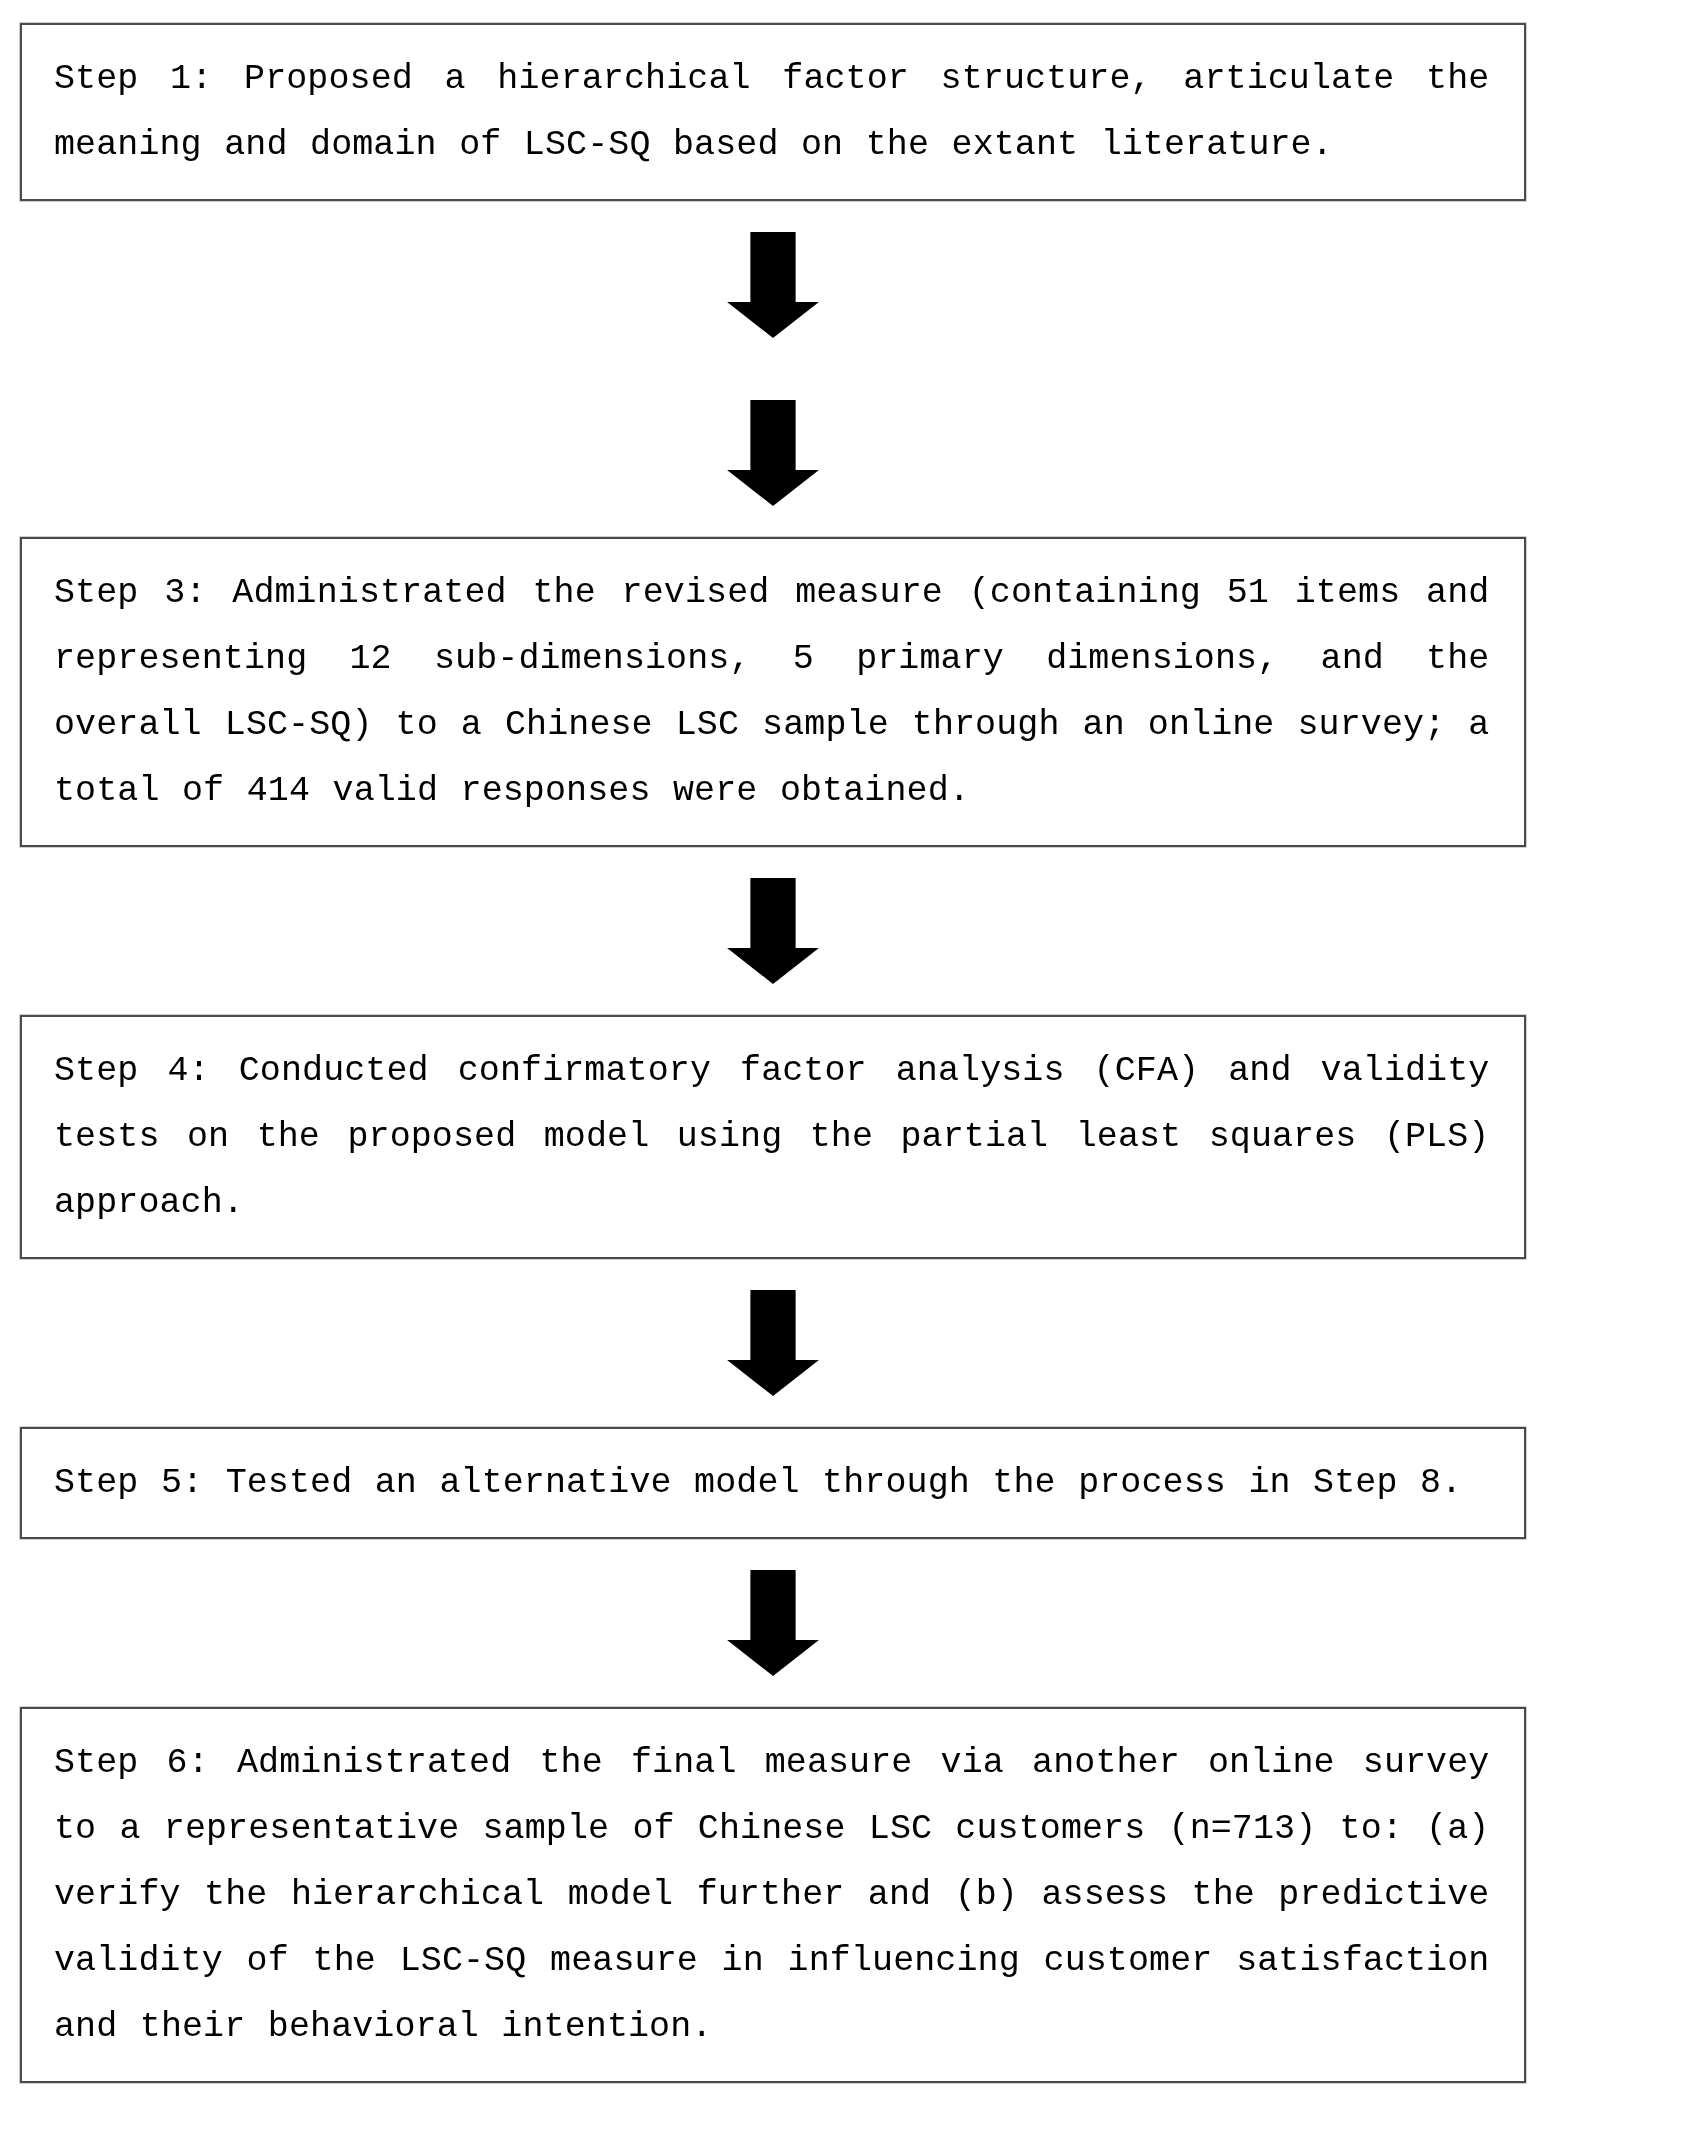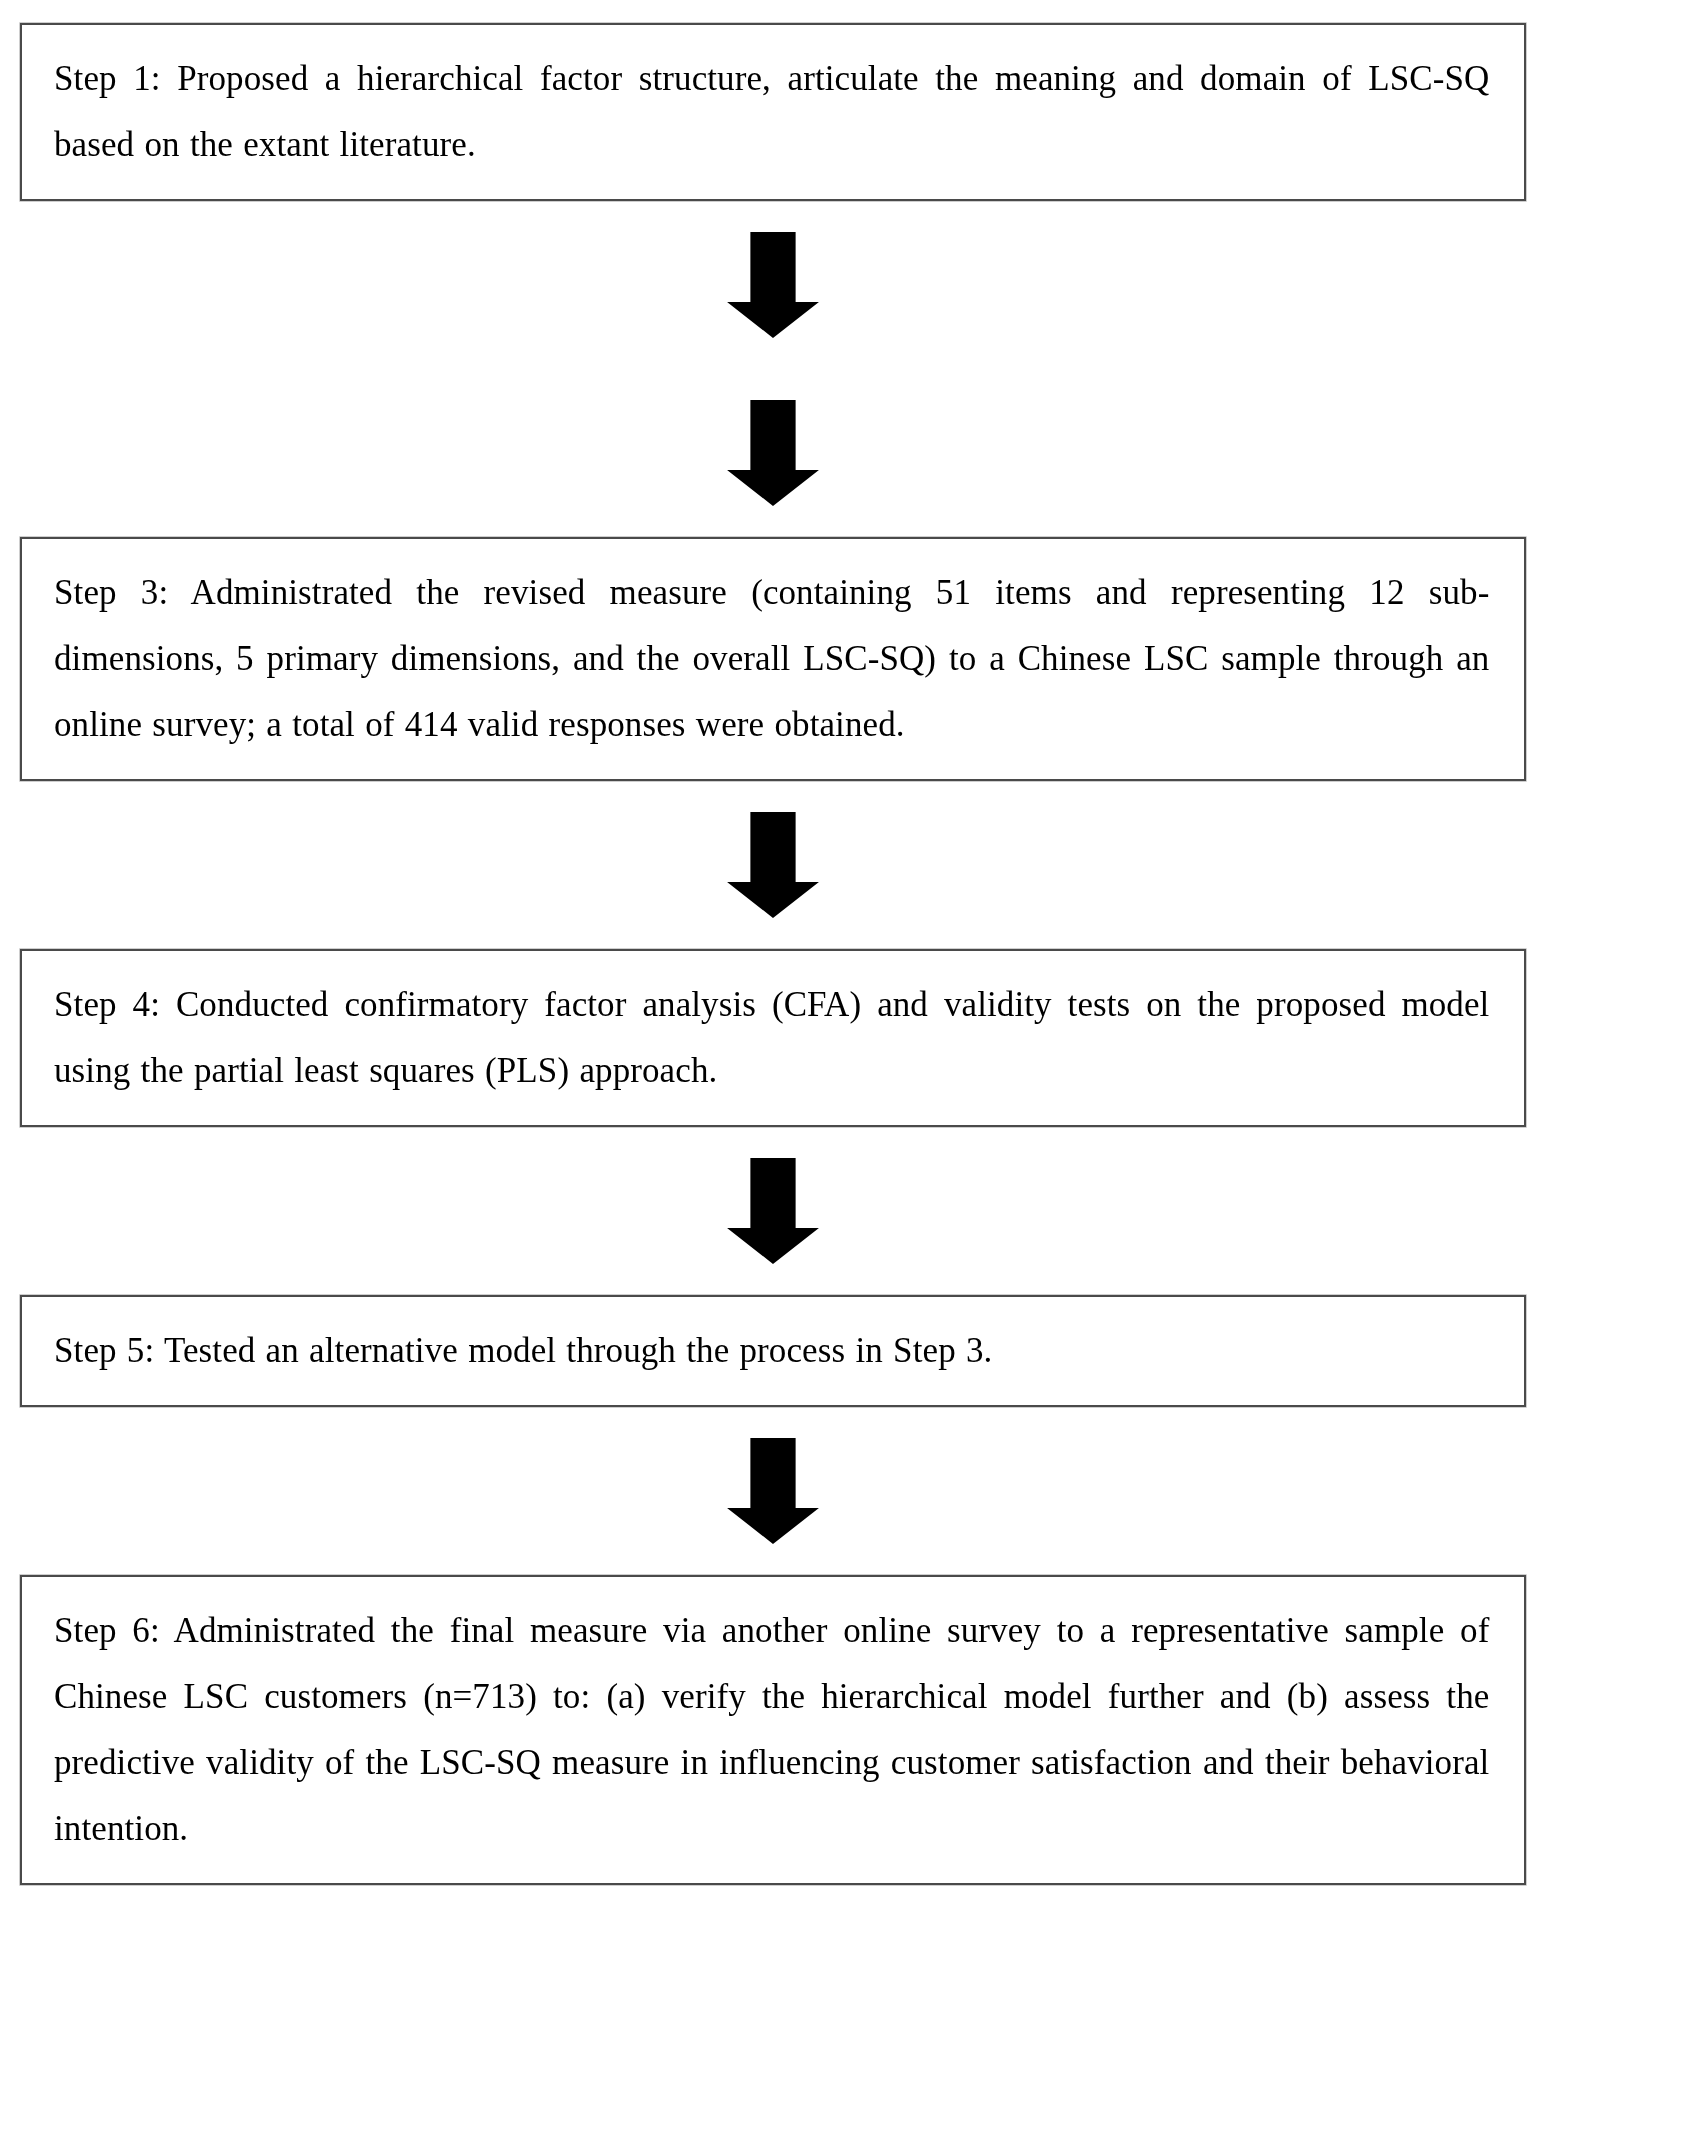--- a/index.html
+++ b/index.html
@@ -5,21 +5,21 @@
   html, body {
     margin: 0;
     padding: 0;
     background: #ffffff;
   }
   .page {
     position: relative;
     width: 1544px;
     height: 2151px;
     background: #ffffff;
-    font-family: Liberation Serif, serif;
+    font-family: Liberation Mono, monospace;
     color: #000000;
     overflow: hidden;
   }
   .flow {
     display: flex;
     flex-direction: column;
     padding: 23px 17.6px 0 20px;
   }
   .step-box {
     border: 2.1px solid #4a4a4a;
@@ -78,21 +78,21 @@
       <span>Step 4: Conducted confirmatory factor analysis (CFA) and validity tests on the proposed model using the partial least squares (PLS) approach.</span>
     </div>
 
     <div class="arrow-wrap">
       <svg width="92" height="106" viewBox="0 0 130 150" xmlns="http://www.w3.org/2000/svg">
         <polygon points="33,0 97,0 97,99 130,99 65,150 0,99 33,99" fill="#000000"></polygon>
       </svg>
     </div>
 
     <div class="step-box">
-      <span>Step 5: Tested an alternative model through the process in Step 3.</span>
+      <span>Step 5: Tested an alternative model through the process in Step 8.</span>
     </div>
 
     <div class="arrow-wrap">
       <svg width="92" height="106" viewBox="0 0 130 150" xmlns="http://www.w3.org/2000/svg">
         <polygon points="33,0 97,0 97,99 130,99 65,150 0,99 33,99" fill="#000000"></polygon>
       </svg>
     </div>
 
     <div class="step-box">
       <span>Step 6: Administrated the final measure via another online survey to a representative sample of Chinese LSC customers (n=713) to: (a) verify the hierarchical model further and (b) assess the predictive validity of the LSC-SQ measure in influencing customer satisfaction and their behavioral intention.</span>

